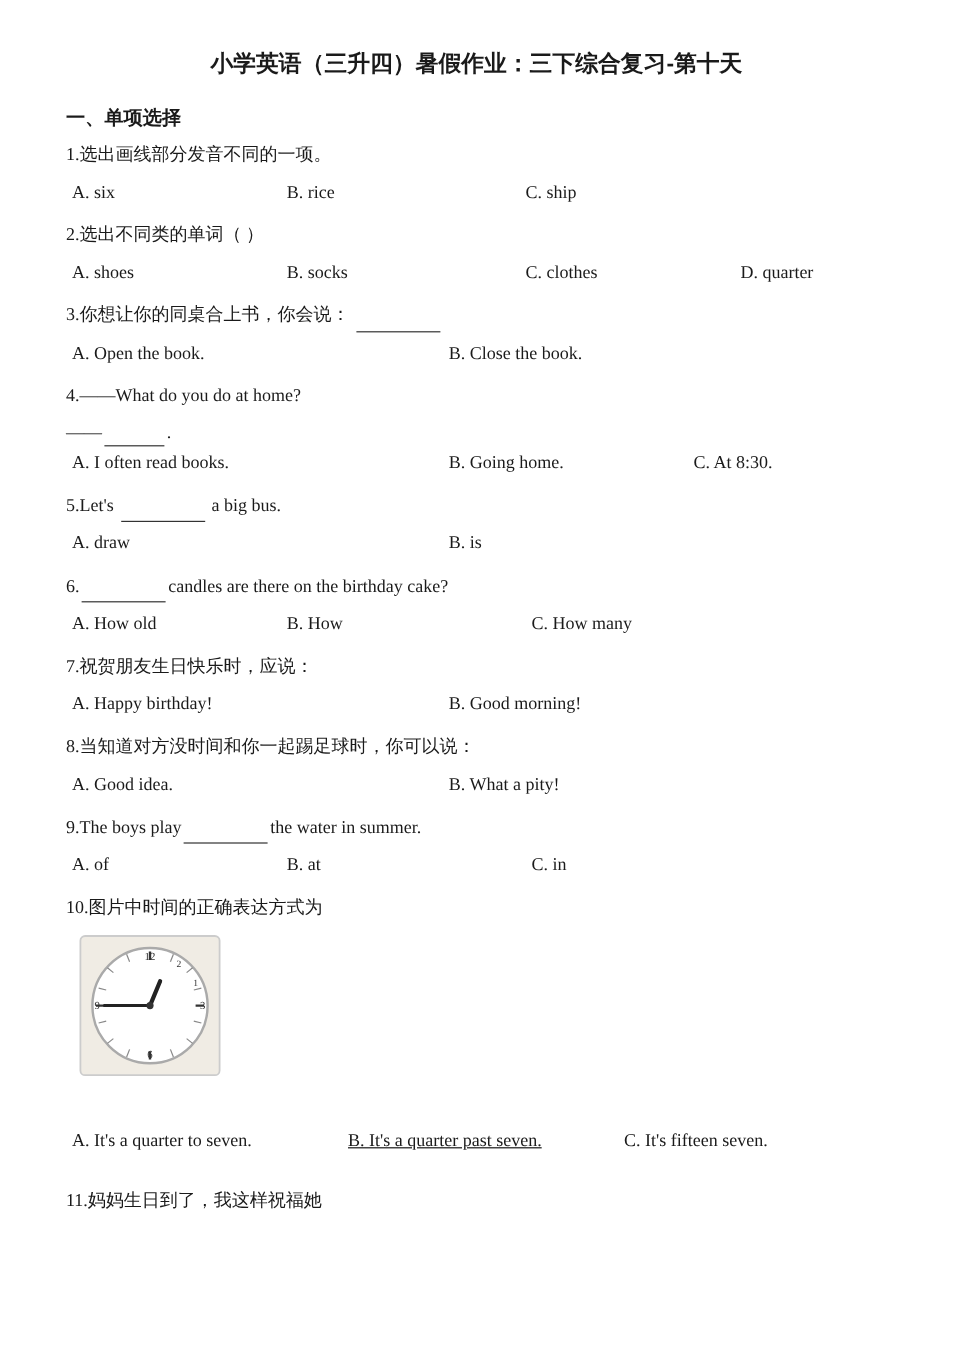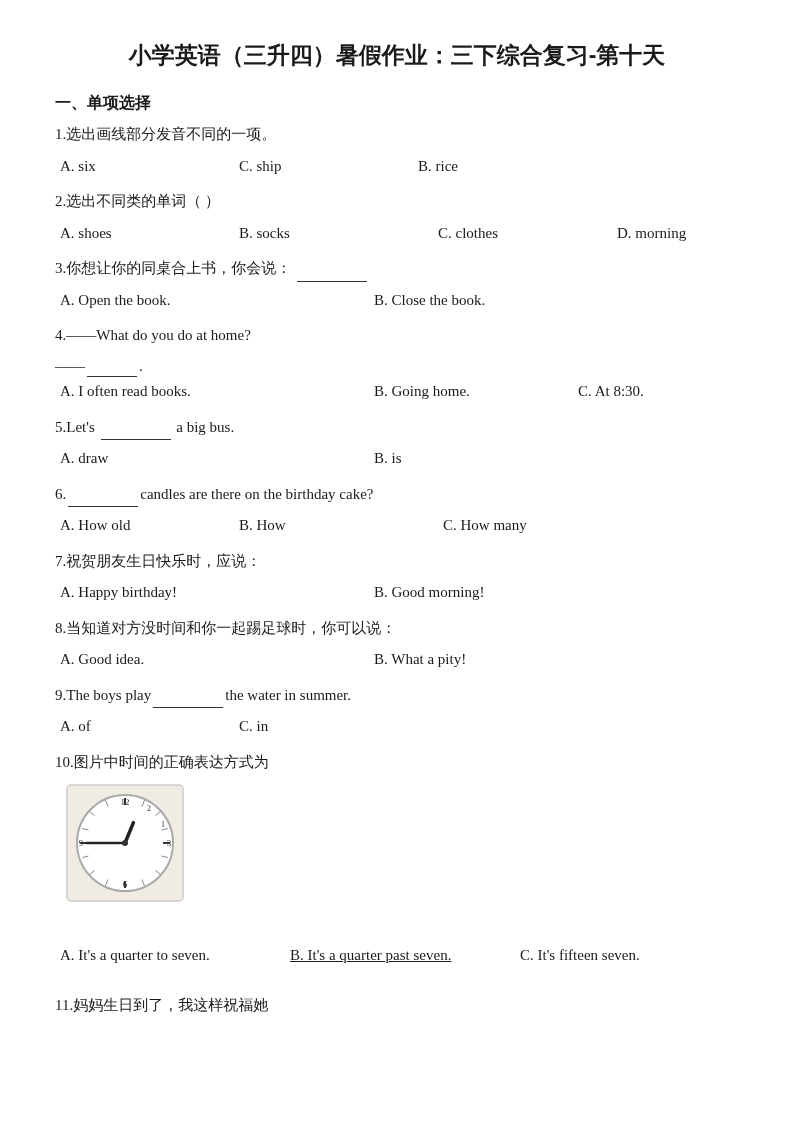--- a/index.html
+++ b/index.html
@@ -11,21 +11,21 @@
       width: 794px;
       min-height: 1123px;
       background: #ffffff;
       font-family: "SimSun", "宋体", serif;
       font-size: 15px;
       color: #1a1a1a;
       padding: 40px 55px 40px 55px;
     }
     .title {
       text-align: center;
-      font-size: 23px;
+      font-size: 19px;
       font-weight: bold;
       margin-bottom: 22px;
       font-family: "SimHei", "黑体", sans-serif;
     }
     .section-heading {
       font-size: 16px;
       font-weight: bold;
       margin-bottom: 8px;
       font-family: "SimHei", "黑体", sans-serif;
     }
@@ -76,32 +76,32 @@
 
 <div class="title">小学英语（三升四）暑假作业：三下综合复习-第十天</div>
 
 <div class="section-heading">一、单项选择</div>
 
 <div class="question-line">
   <span>1.选出画线部分发音不同的一项。</span>
 </div>
 <div class="options-row">
   <span class="option opt-a indent">A. six</span>
+  <span class="option opt-b">B. rice</span>
   <span class="option opt-c">C. ship</span>
-  <span class="option opt-b">B. rice</span>
 </div>
 
 <div class="question-line">
   <span>2.选出不同类的单词（  ）</span>
 </div>
 <div class="options-row">
   <span class="option opt-a indent">A. shoes</span>
   <span class="option opt-b">B. socks</span>
   <span class="option opt-c">C. clothes</span>
-  <span class="option opt-d">D. morning</span>
+  <span class="option opt-d">D. quarter</span>
 </div>
 
 <div class="question-line">
   <span>3.你想让你的同桌合上书，你会说：</span>
   <span class="blank"></span>
 </div>
 <div class="options-row">
   <span class="option opt-a2 indent">A. Open the book.</span>
   <span class="option opt-b2">B. Close the book.</span>
 </div>
@@ -151,20 +151,21 @@
 <div class="options-row">
   <span class="option opt-a2 indent">A. Good idea.</span>
   <span class="option opt-b2">B. What a pity!</span>
 </div>
 
 <div class="question-line">
   <span>9.The boys play</span><span class="blank"></span><span>the water in summer.</span>
 </div>
 <div class="options-row">
   <span class="option opt-a indent">A. of</span>
+  <span class="option opt-b" style="min-width:200px;">B. at</span>
   <span class="option">C. in</span>
 </div>
 
 <div class="question-line">
   <span>10.图片中时间的正确表达方式为</span>
 </div>
 <div class="clock-container">
   
   <svg class="clock" viewBox="0 0 120 120">
 

